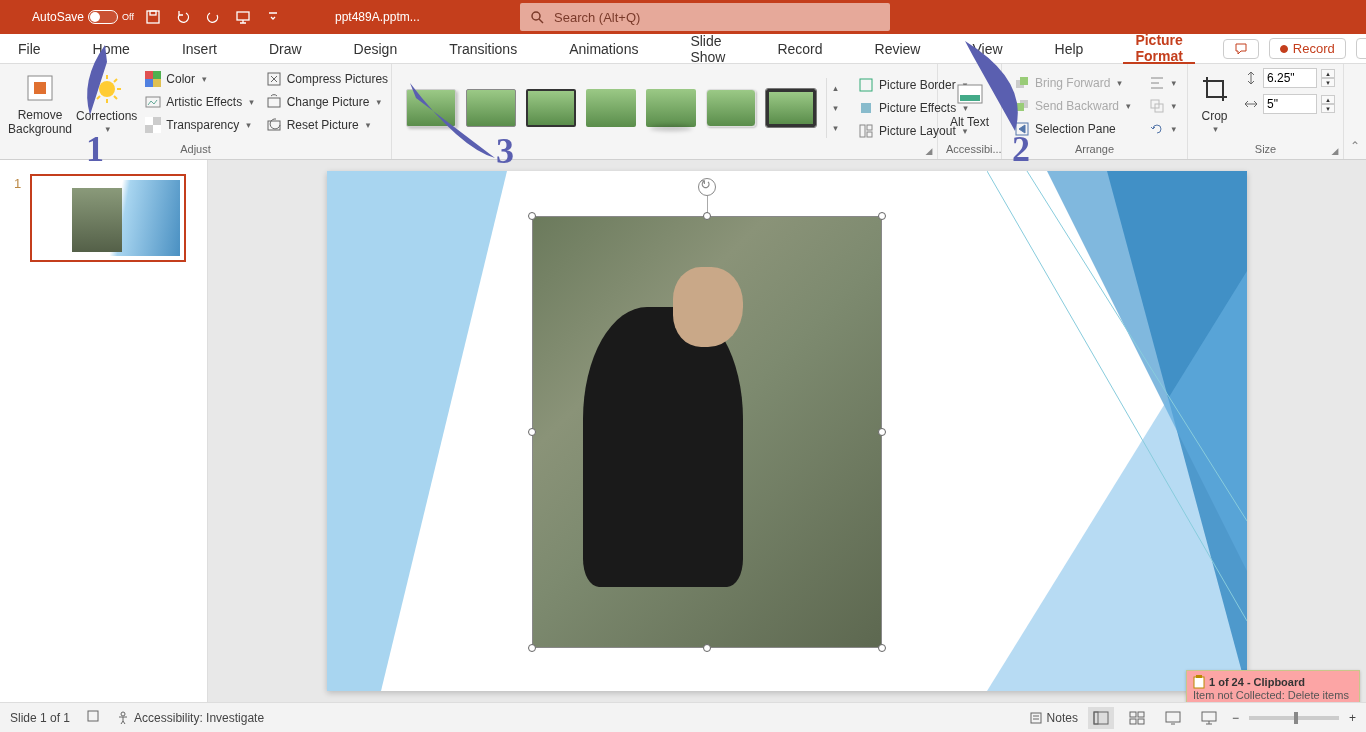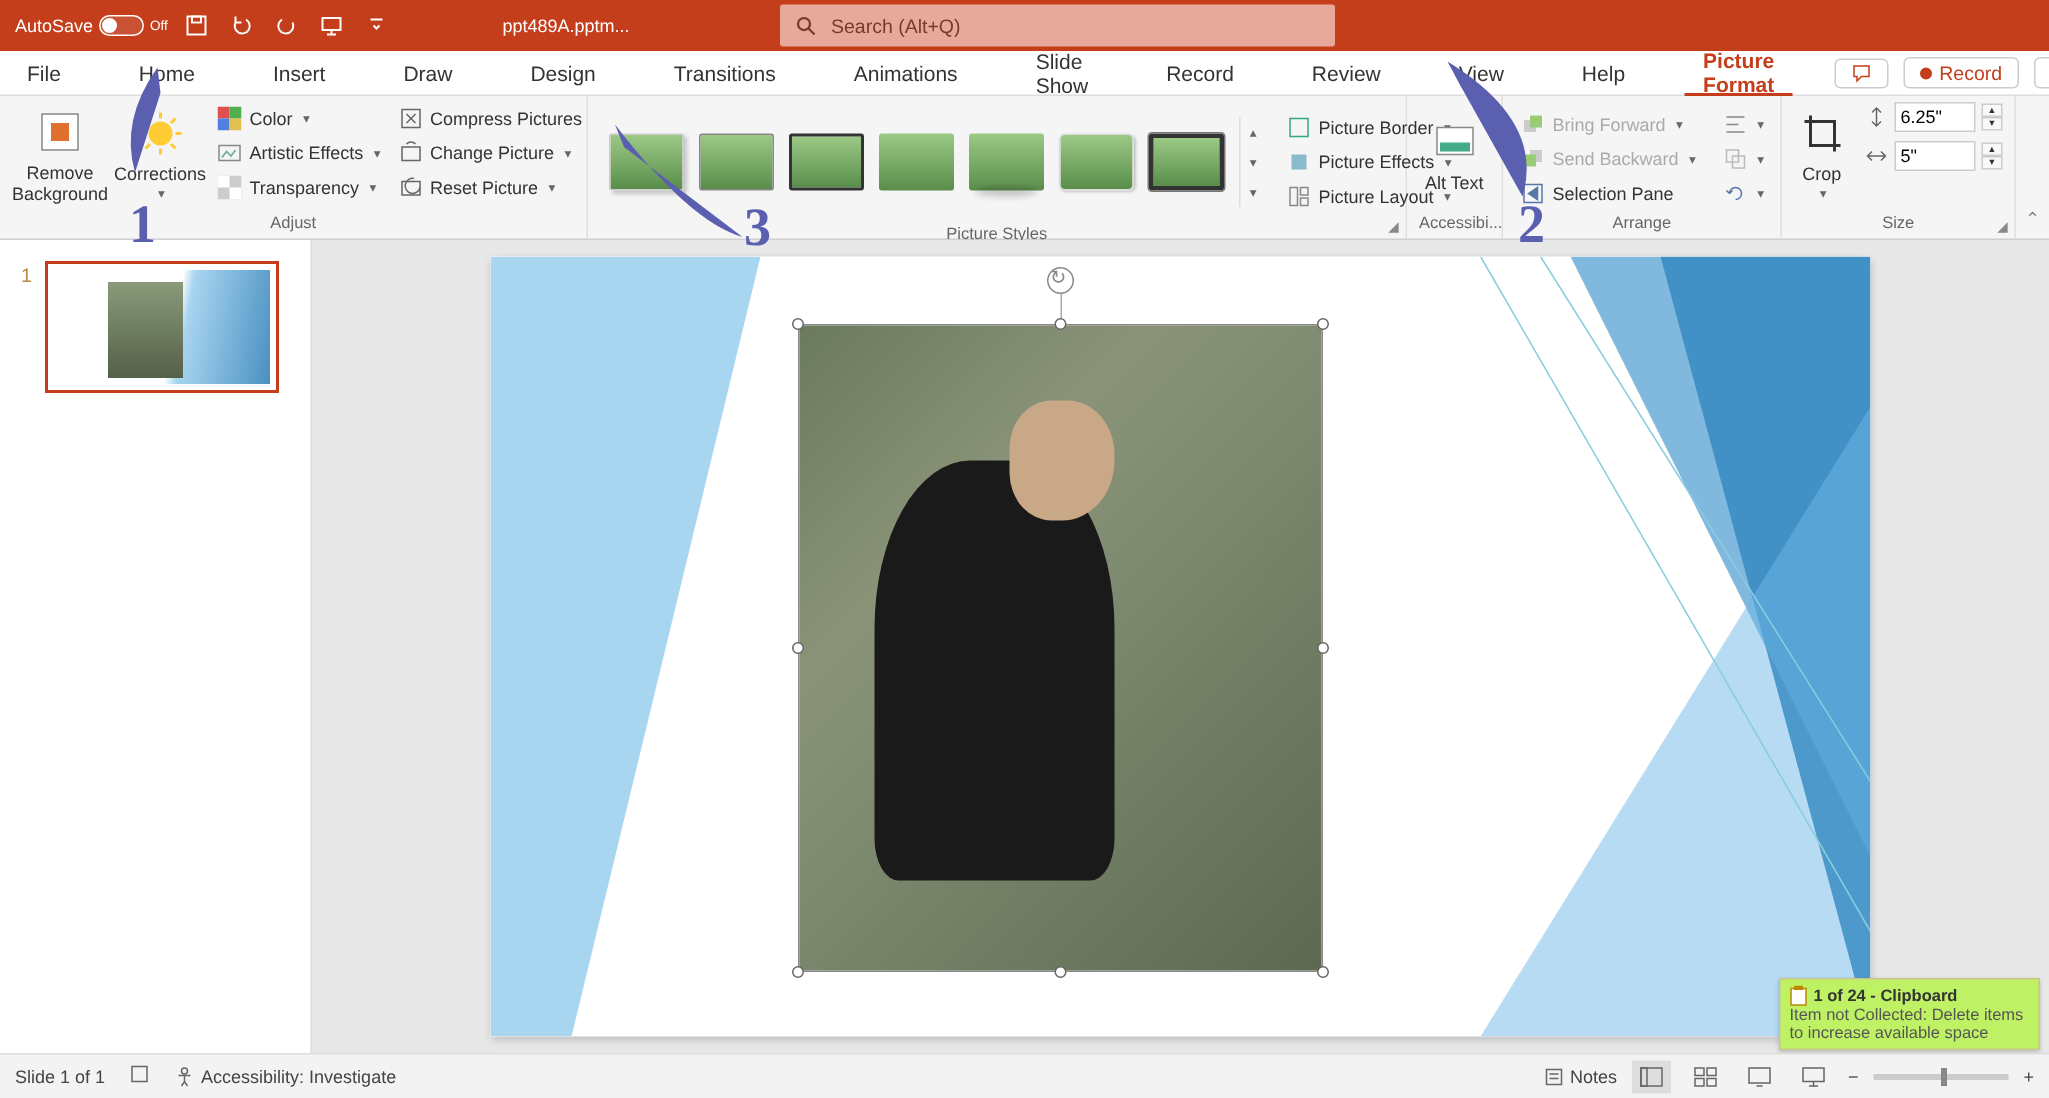--- a/index.html
+++ b/index.html
@@ -1,19 +1,19 @@
 <!DOCTYPE html>
 <html><head>
 <meta charset="utf-8">
 <style>
 * { margin: 0; padding: 0; box-sizing: border-box; font-family: "Segoe UI", Arial, sans-serif; }
 body { background: #fff; width: 1366px; height: 732px; overflow: hidden; position: relative; }
 
 
-.titlebar { height: 34px; background: #C43E1C; display: flex; align-items: center; color: #fff; font-size: 12px; }
+.titlebar { height: 34px; background: #C43E1C; display: flex; align-items: center; color: #fff; font-size: 12px; padding-left: 22px; }
 .titlebar .left { display: flex; align-items: center; gap: 8px; padding-left: 10px; }
 .autosave-toggle { display: flex; align-items: center; gap: 4px; }
 .toggle-pill { width: 30px; height: 14px; border: 1px solid #fff; border-radius: 8px; position: relative; background: rgba(255,255,255,0.1); }
 .toggle-pill::after { content: ""; width: 10px; height: 10px; background: #fff; border-radius: 50%; position: absolute; left: 1px; top: 1px; }
 .qat-btn { width: 22px; height: 22px; display: flex; align-items: center; justify-content: center; cursor: pointer; }
 .qat-btn svg { fill: none; stroke: #fff; stroke-width: 1.3; }
 .titlebar .filename { position: absolute; left: 335px; }
 .searchbox { position: absolute; left: 520px; width: 370px; height: 28px; background: #E6A99A; display: flex; align-items: center; padding: 0 10px; gap: 10px; border-radius: 2px; }
 .searchbox svg { stroke: #7a3a2a; fill: none; stroke-width: 1.5; }
 .searchbox span { color: #7a3a2a; font-size: 13px; }
@@ -94,21 +94,21 @@
 
 
 .statusbar { position: absolute; bottom: 0; left: 0; right: 0; height: 30px; background: #f3f3f3; border-top: 1px solid #ddd; display: flex; align-items: center; font-size: 12px; color: #444; padding: 0 10px; gap: 16px; }
 .status-right { margin-left:auto; display:flex; align-items:center; gap:10px; }
 .view-btn { width:26px; height:22px; display:flex; align-items:center; justify-content:center; cursor:pointer; }
 .view-btn.active { background:#ddd; }
 .zoom-slider { width:90px; height:4px; background:#ccc; position:relative; }
 .zoom-slider::after { content:""; position:absolute; left:45px; top:-4px; width:4px; height:12px; background:#888; }
 
 
-.clip-popup { position:absolute; right:6px; bottom:32px; width:174px; background:#bef264; border:1px solid #c9c68a; padding:4px 6px; font-size:11px; color:#555; box-shadow: 0 1px 3px rgba(0,0,0,.2); }
+.clip-popup { position:absolute; right:6px; bottom:14px; width:174px; background:#fca5a5; border:1px solid #c9c68a; padding:4px 6px; font-size:11px; color:#555; box-shadow: 0 1px 3px rgba(0,0,0,.2); }
 .clip-popup b { color:#333; }
 
 .dimmed { color: #aaa; }
 </style>
 </head>
 <body>
 
 <div class="titlebar">
   <div class="left">
     <div class="autosave-toggle">
@@ -303,21 +303,20 @@
             <div class="mini-icon"><svg width="16" height="16" viewBox="0 0 16 16" fill="none" stroke="#888">
                 <rect x="2" y="2" width="5" height="12"></rect>
                 <rect x="9" y="2" width="5" height="5"></rect>
                 <rect x="9" y="9" width="5" height="5"></rect>
               </svg></div>
             <span>Picture Layout</span>
             <span class="chev">▾</span>
           </div>
       </div>
     </div>
-    <div class="group-label">Picture Styles</div>
     <div class="dialog-launcher">◢</div>
   </div>
 
   <div class="group" style="width:64px;">
     <div class="group-body">
       <div class="big-btn" style="width:56px;">
         <div class="icon-box"><svg width="32" height="32" viewBox="0 0 32 32">
               <rect x="4" y="6" width="24" height="18" fill="#fff" stroke="#888"></rect>
               <rect x="6" y="16" width="20" height="6" fill="#4a8"></rect>
             </svg></div>

